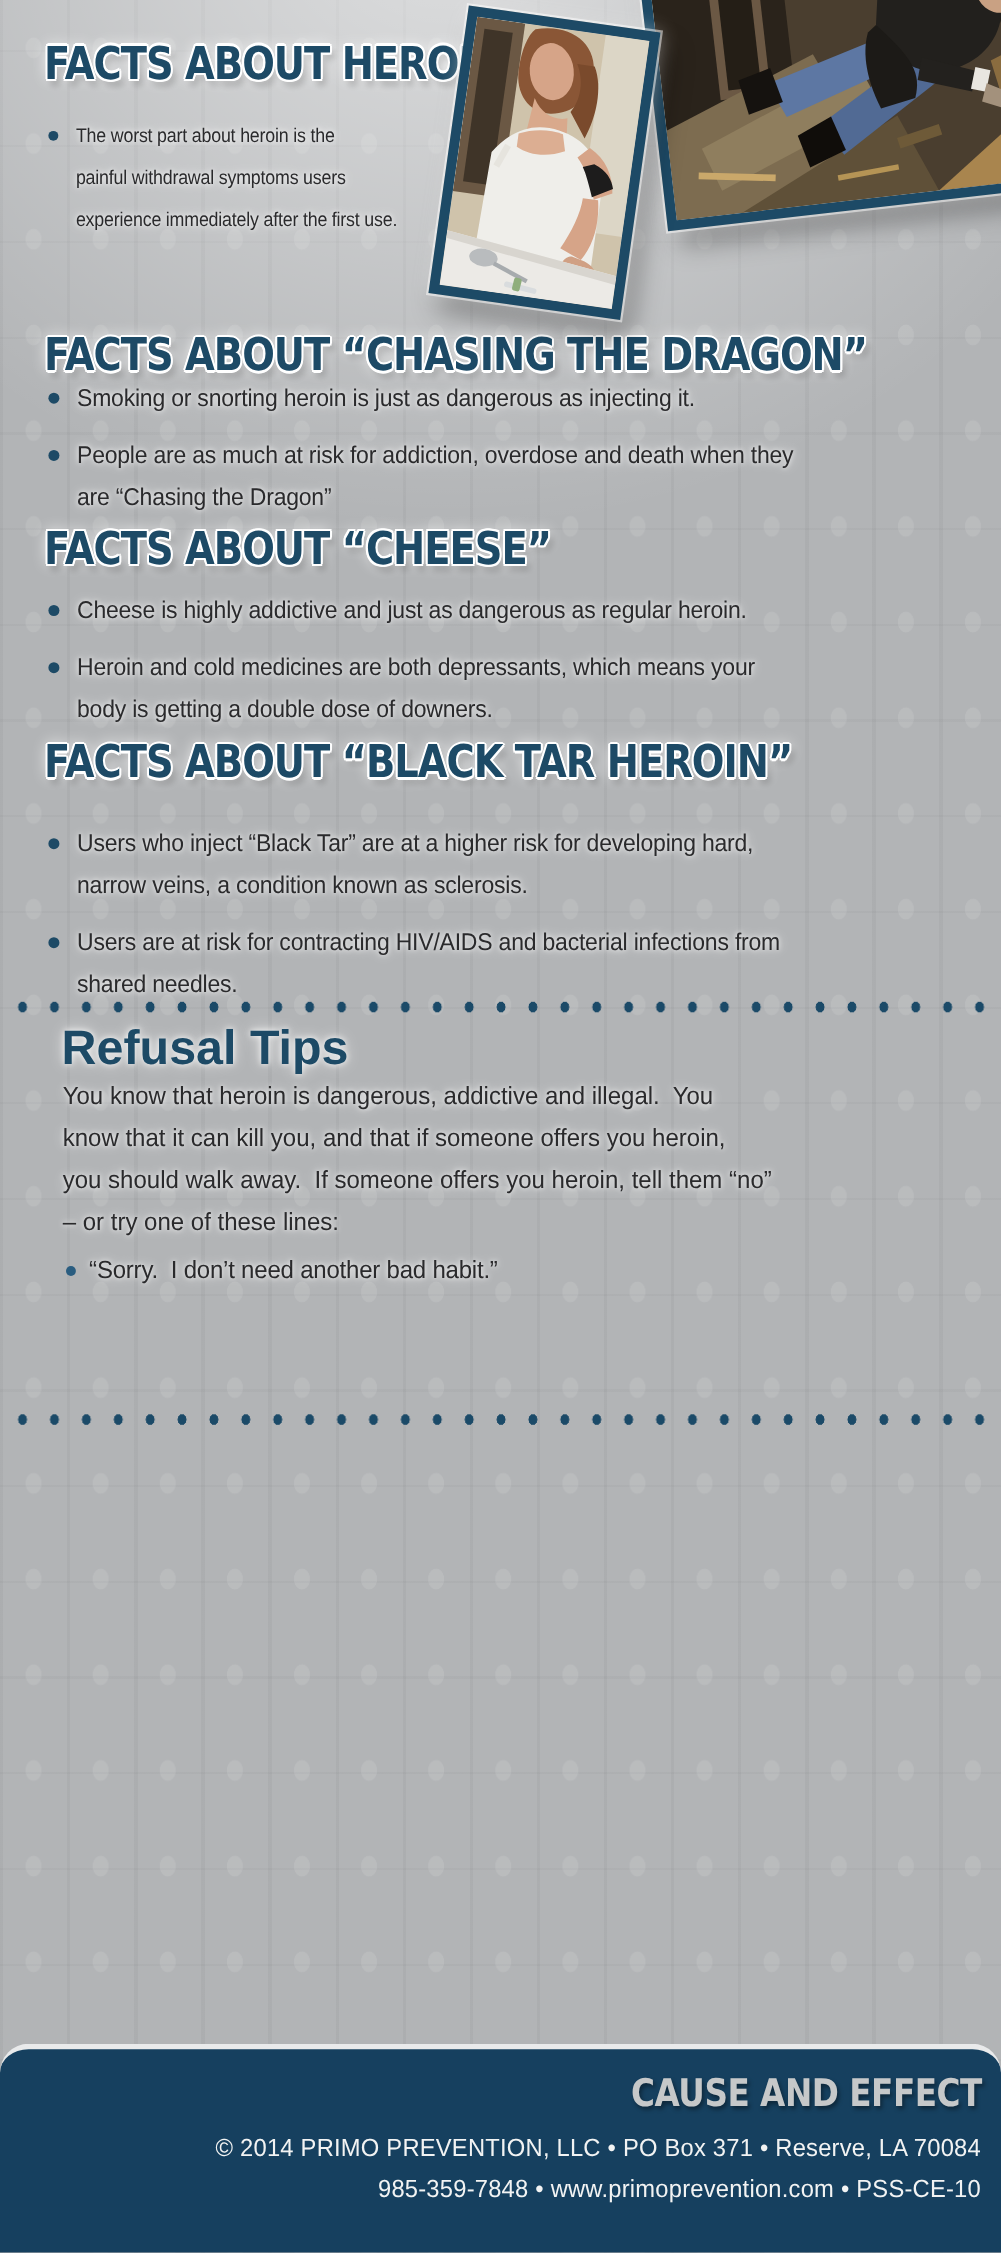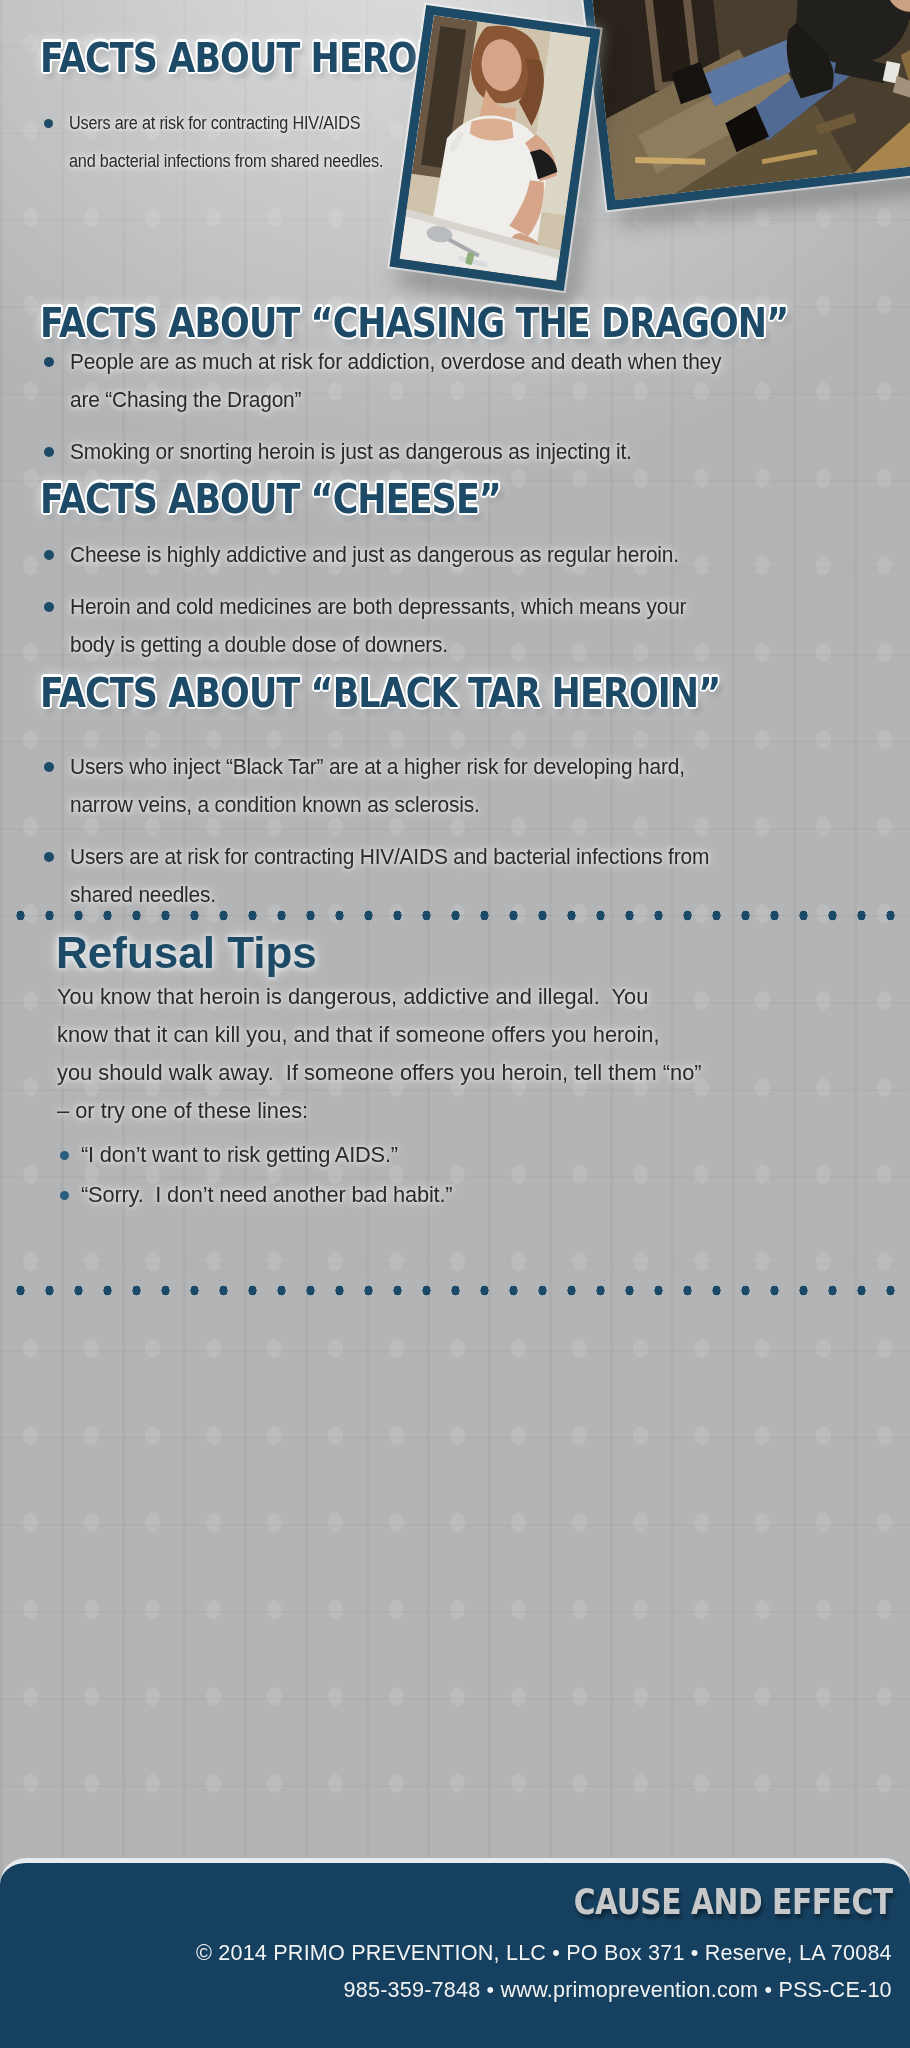--- a/index.html
+++ b/index.html
@@ -175,35 +175,36 @@
       <line x1="46" y1="220" x2="78" y2="232" stroke="#a7abae" stroke-width="4"></line>
       <rect x="58" y="236" width="30" height="5" rx="2" fill="#d9dcde" transform="rotate(6 73 238)"></rect>
       <rect x="66" y="230" width="7" height="12" rx="2" fill="#8fae7c" transform="rotate(6 69 236)"></rect>
     </svg>
   </div>
 
   <h2 class="facts-heading h1">FACTS ABOUT HEROIN</h2>
   <ul class="bullets s1">
     <li>
         <span class="mark"></span>
-        <span class="bt">Users are at risk for contracting HIV/AIDS
-and bacterial infections from shared needles.</span>
+        <span class="bt">The worst part about heroin is the
+painful withdrawal symptoms users
+experience immediately after the first use.</span>
       </li>
   </ul>
 
   <h2 class="facts-heading h2">FACTS ABOUT “CHASING THE DRAGON”</h2>
   <ul class="bullets s2">
     <li>
         <span class="mark"></span>
+        <span class="bt">Smoking or snorting heroin is just as dangerous as injecting it.</span>
+      </li>
+    <li>
+        <span class="mark"></span>
         <span class="bt">People are as much at risk for addiction, overdose and death when they
 are “Chasing the Dragon”</span>
-      </li>
-    <li>
-        <span class="mark"></span>
-        <span class="bt">Smoking or snorting heroin is just as dangerous as injecting it.</span>
       </li>
   </ul>
 
   <h2 class="facts-heading h3">FACTS ABOUT “CHEESE”</h2>
   <ul class="bullets s3">
     <li>
         <span class="mark"></span>
         <span class="bt">Cheese is highly addictive and just as dangerous as regular heroin.</span>
       </li>
     <li>
@@ -230,24 +231,20 @@
   <div class="dotted d1"></div>
 
   <h3 class="refusal-heading">Refusal Tips</h3>
   <p class="refusal-intro">You know that heroin is dangerous, addictive and illegal.  You
 know that it can kill you, and that if someone offers you heroin,
 you should walk away.  If someone offers you heroin, tell them “no”
 – or try one of these lines:</p>
   <ul class="bullets refusal-list">
     <li>
         <span class="mark"></span>
-        <span class="bt">“I don’t want to risk getting AIDS.”</span>
-      </li>
-    <li>
-        <span class="mark"></span>
         <span class="bt">“Sorry.  I don’t need another bad habit.”</span>
       </li>
   </ul>
 
   <div class="dotted d2"></div>
 
   <footer class="footer">
     <div class="footer-title">CAUSE AND EFFECT</div>
     <div class="footer-line fl1">© 2014 PRIMO PREVENTION, LLC • PO Box 371 • Reserve, LA 70084</div>
     <div class="footer-line fl2">985-359-7848 • www.primoprevention.com • PSS-CE-10</div>

